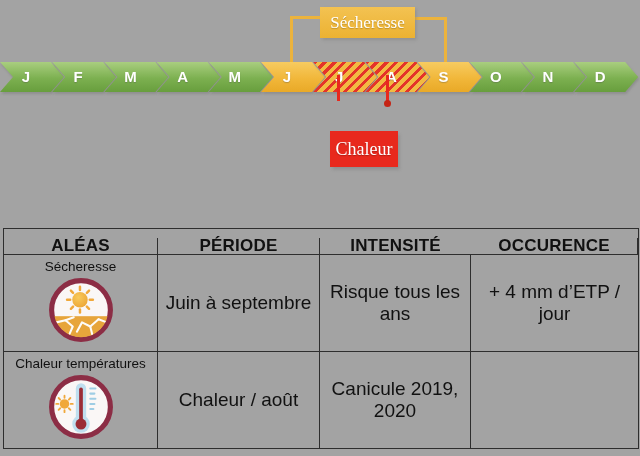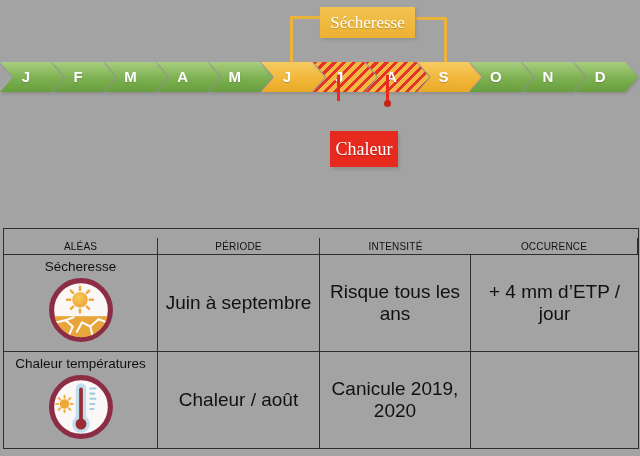--- a/index.html
+++ b/index.html
@@ -41,21 +41,21 @@
   
   .table{position:absolute;left:3px;top:228px;width:634px;height:219px;
          display:grid;grid-template-columns:154px 162px 151px 167px;
          grid-template-rows:26px 97px 96px;
          border:1px solid #2e2e2e;box-sizing:content-box;color:#111;}
   .cell{border-right:1px solid #2e2e2e;border-bottom:1px solid #2e2e2e;
         display:flex;align-items:center;justify-content:center;
         box-sizing:border-box;text-align:center;}
   .cell.last-col{border-right:none;}
   .cell.last-row{border-bottom:none;}
-  .cell.header{font-weight:normal;font-size:10px;letter-spacing:.2px;margin-top:9px;}
+  .cell.header{font-weight:bold;font-size:17px;letter-spacing:.2px;margin-top:9px;}
   .cell.text{font-size:19px;}
   .cell.hazard{flex-direction:column;justify-content:flex-start;padding-top:3px;}
   .hazard-label{font-size:13.5px;line-height:17px;}
   .hazard-icon{width:66px;height:66px;margin-top:2px;}
 </style>
 </head>
 <body>
 
 <div class="screen">
 

